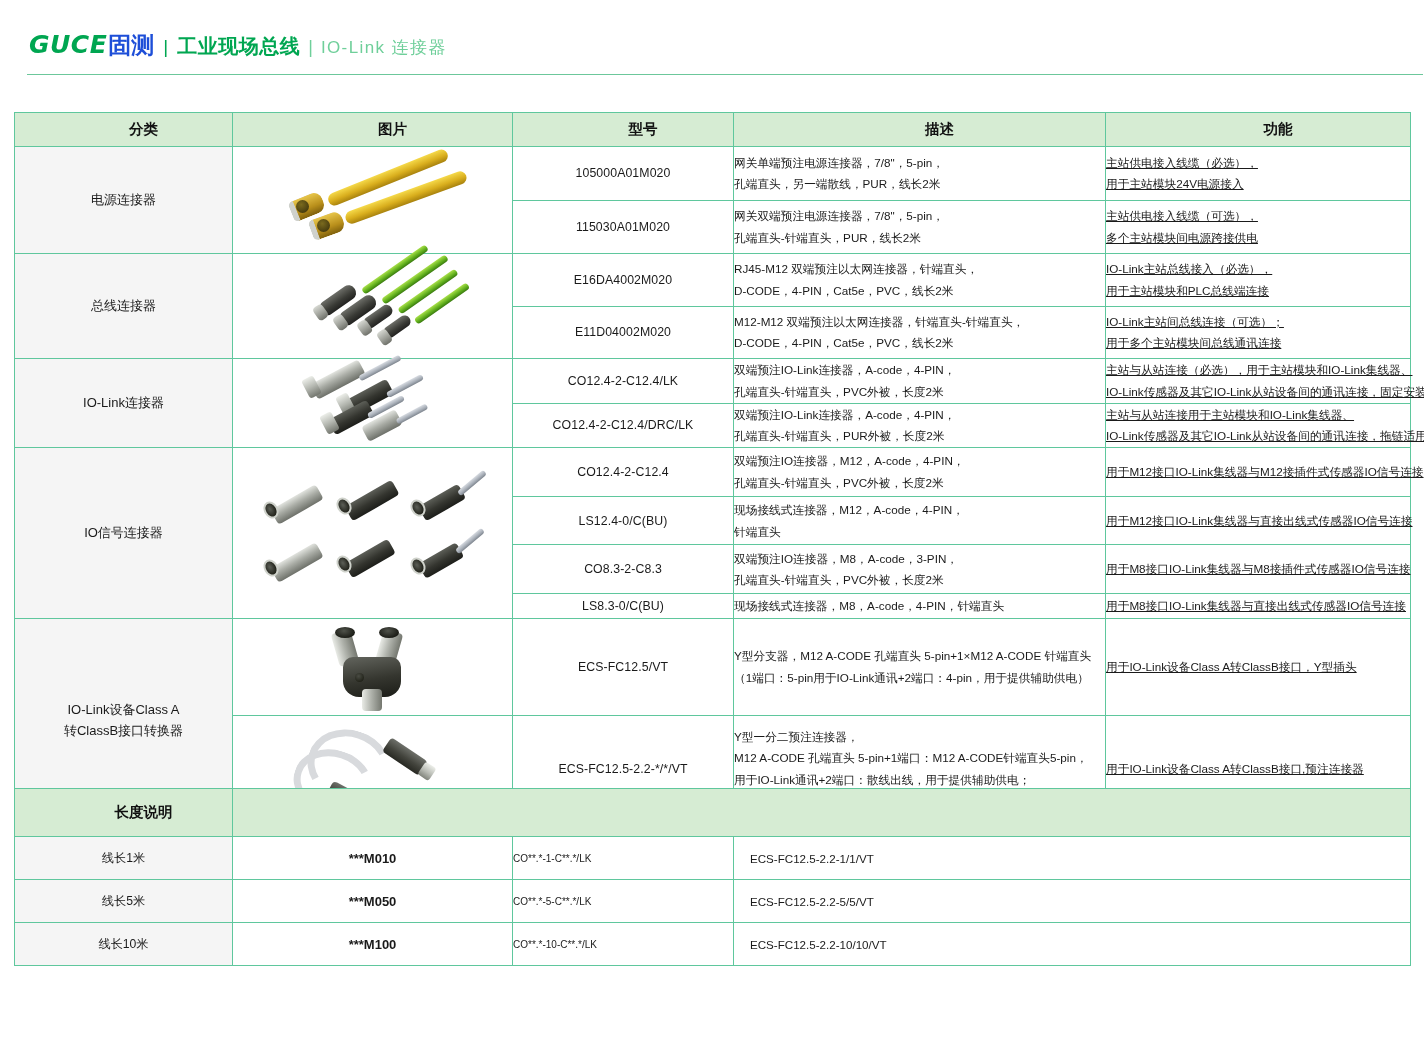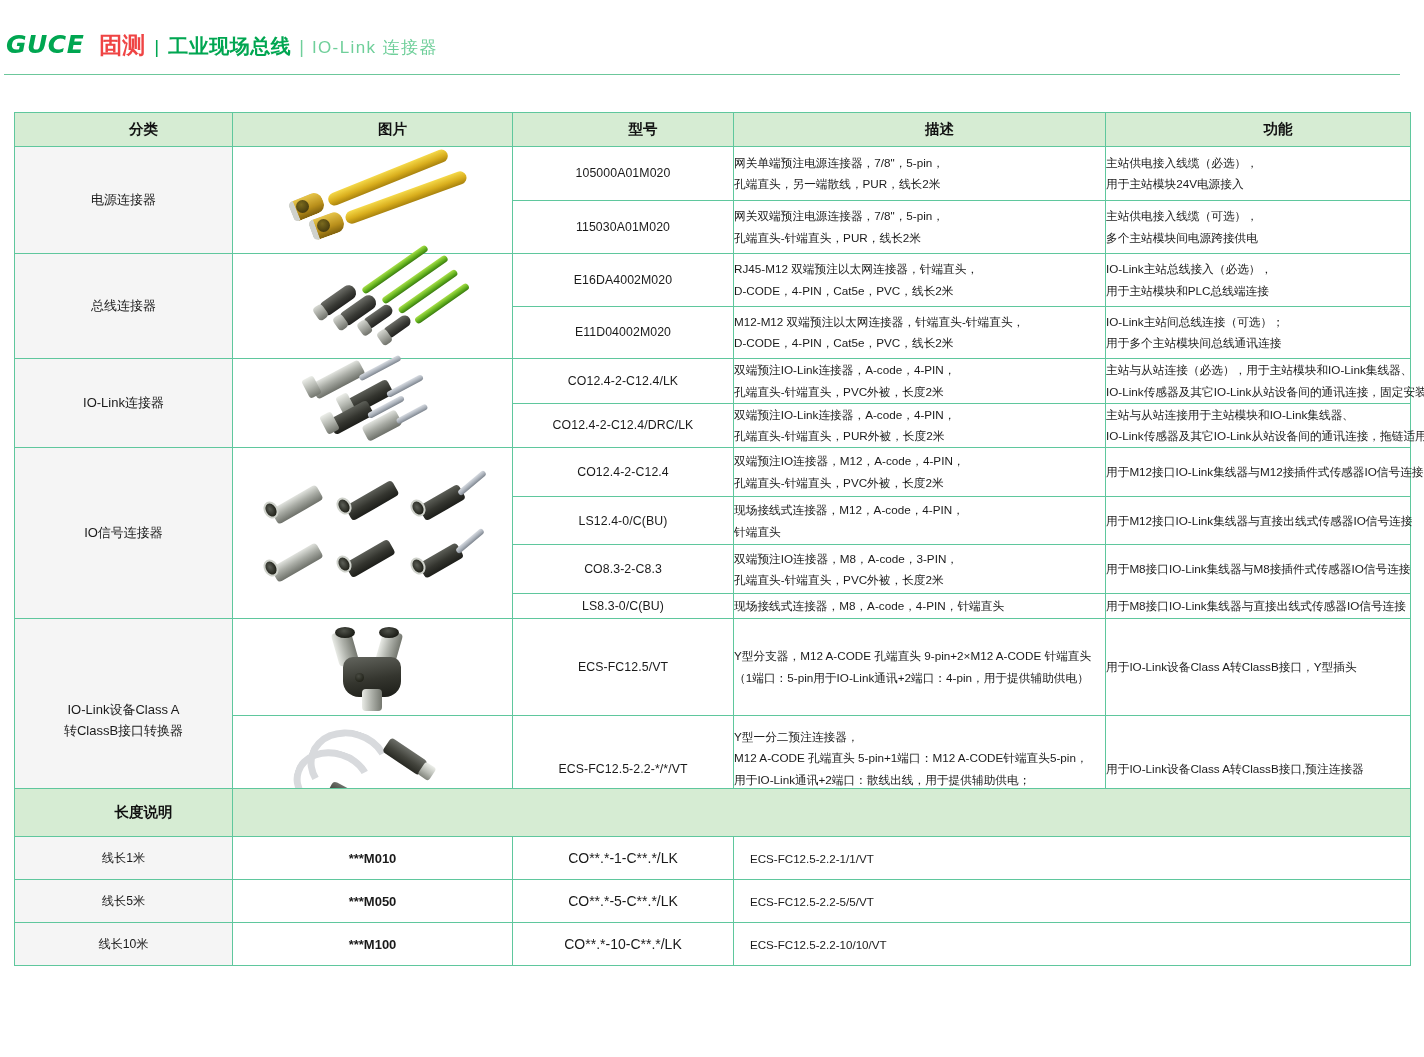--- a/index.html
+++ b/index.html
@@ -13,21 +13,21 @@
   }
   #page {
     position: relative;
     width: 1424px; height: 1057px;
     background: #ffffff;
   }
 
   
   .page-header {
     position: absolute;
-    left: 4px; top: 30px;
+    left: 27px; top: 30px;
     width: 1396px;
     height: 48px;
   }
   .brand-line {
     display: flex;
     align-items: baseline;
     gap: 0px;
     height: 34px;
     padding-left: 2px;
   }
@@ -35,22 +35,22 @@
     font-family: "DejaVu Sans", sans-serif;
     font-size: 25px;
     font-weight: bold;
     font-style: italic;
     letter-spacing: 0.5px;
     color: #00a651;
   }
   .brand-cn {
     font-size: 23px;
     font-weight: bold;
-    color: #ef4444;
-    margin-left: 15px;
+    color: #1d4ed8;
+    margin-left: 1px;
     letter-spacing: 0px;
   }
   .brand-sep {
     font-size: 19px;
     color: #00a651;
     margin: 0 9px;
     font-weight: 300;
   }
   .brand-sub {
     font-size: 20px;
@@ -127,21 +127,21 @@
     letter-spacing: 0.1px;
   }
   .cell-desc, .cell-func {
     background: #ffffff;
     text-align: left;
     font-size: 11.7px;
     line-height: 1.85;
     color: #1a1a1a;
     padding: 8px 12px 8px 14px;
   }
-  .cell-func { padding-left: 12px; }
+  .cell-func { padding-left: 12px; text-decoration: underline; }
   .cell-desc .ln, .cell-func .ln { display: block; white-space: nowrap; }
 
   
   .tbl-len thead th {
     background: #d6ecd3;
     height: 48px;
   }
   .tbl-len .len-h-label {
     font-size: 14.5px; font-weight: bold; text-align: center;
   }
@@ -153,22 +153,21 @@
     height: 43px;
   }
   .tbl-len td.len-code {
     background: #ffffff;
     text-align: center;
     font-size: 13px;
     font-weight: bold;
   }
   .tbl-len td.len-pat {
     background: #ffffff;
-    text-align: center;
-    font-size: 14px;
+    font-size: 10px;
     margin-top: 43px;
   }
   .tbl-len td.len-ecs {
     background: #ffffff;
     text-align: left;
     font-size: 11.6px;
     padding-left: 16px;
   }
 
   
@@ -530,21 +529,21 @@
               <div class="y-tip" style="left:102px; top:8px;"></div>
               <div class="y-arm" style="left:146px; top:12px; transform:rotate(16deg);"></div>
               <div class="y-tip" style="left:146px; top:8px;"></div>
               <div class="y-hub" style="left:110px; top:38px;"></div>
               <div class="y-arm" style="left:129px; top:70px; height:22px;"></div>
             </div>
           </div>
         </td>
         <td class="cell-model">ECS-FC12.5/VT</td>
         <td class="cell-desc">
-          <span class="ln">Y型分支器，M12 A-CODE 孔端直头 9-pin+2×M12 A-CODE 针端直头</span>
+          <span class="ln">Y型分支器，M12 A-CODE 孔端直头 5-pin+1×M12 A-CODE 针端直头</span>
           <span class="ln">（1端口：5-pin用于IO-Link通讯+2端口：4-pin，用于提供辅助供电）</span>
         </td>
         <td class="cell-func">
           <span class="ln">用于IO-Link设备Class A转ClassB接口，Y型插头</span>
         </td>
       </tr>
       <tr>
         <td class="cell-img">
           <div class="imgbox" style="height:106px;">
             <div class="cwrap">

